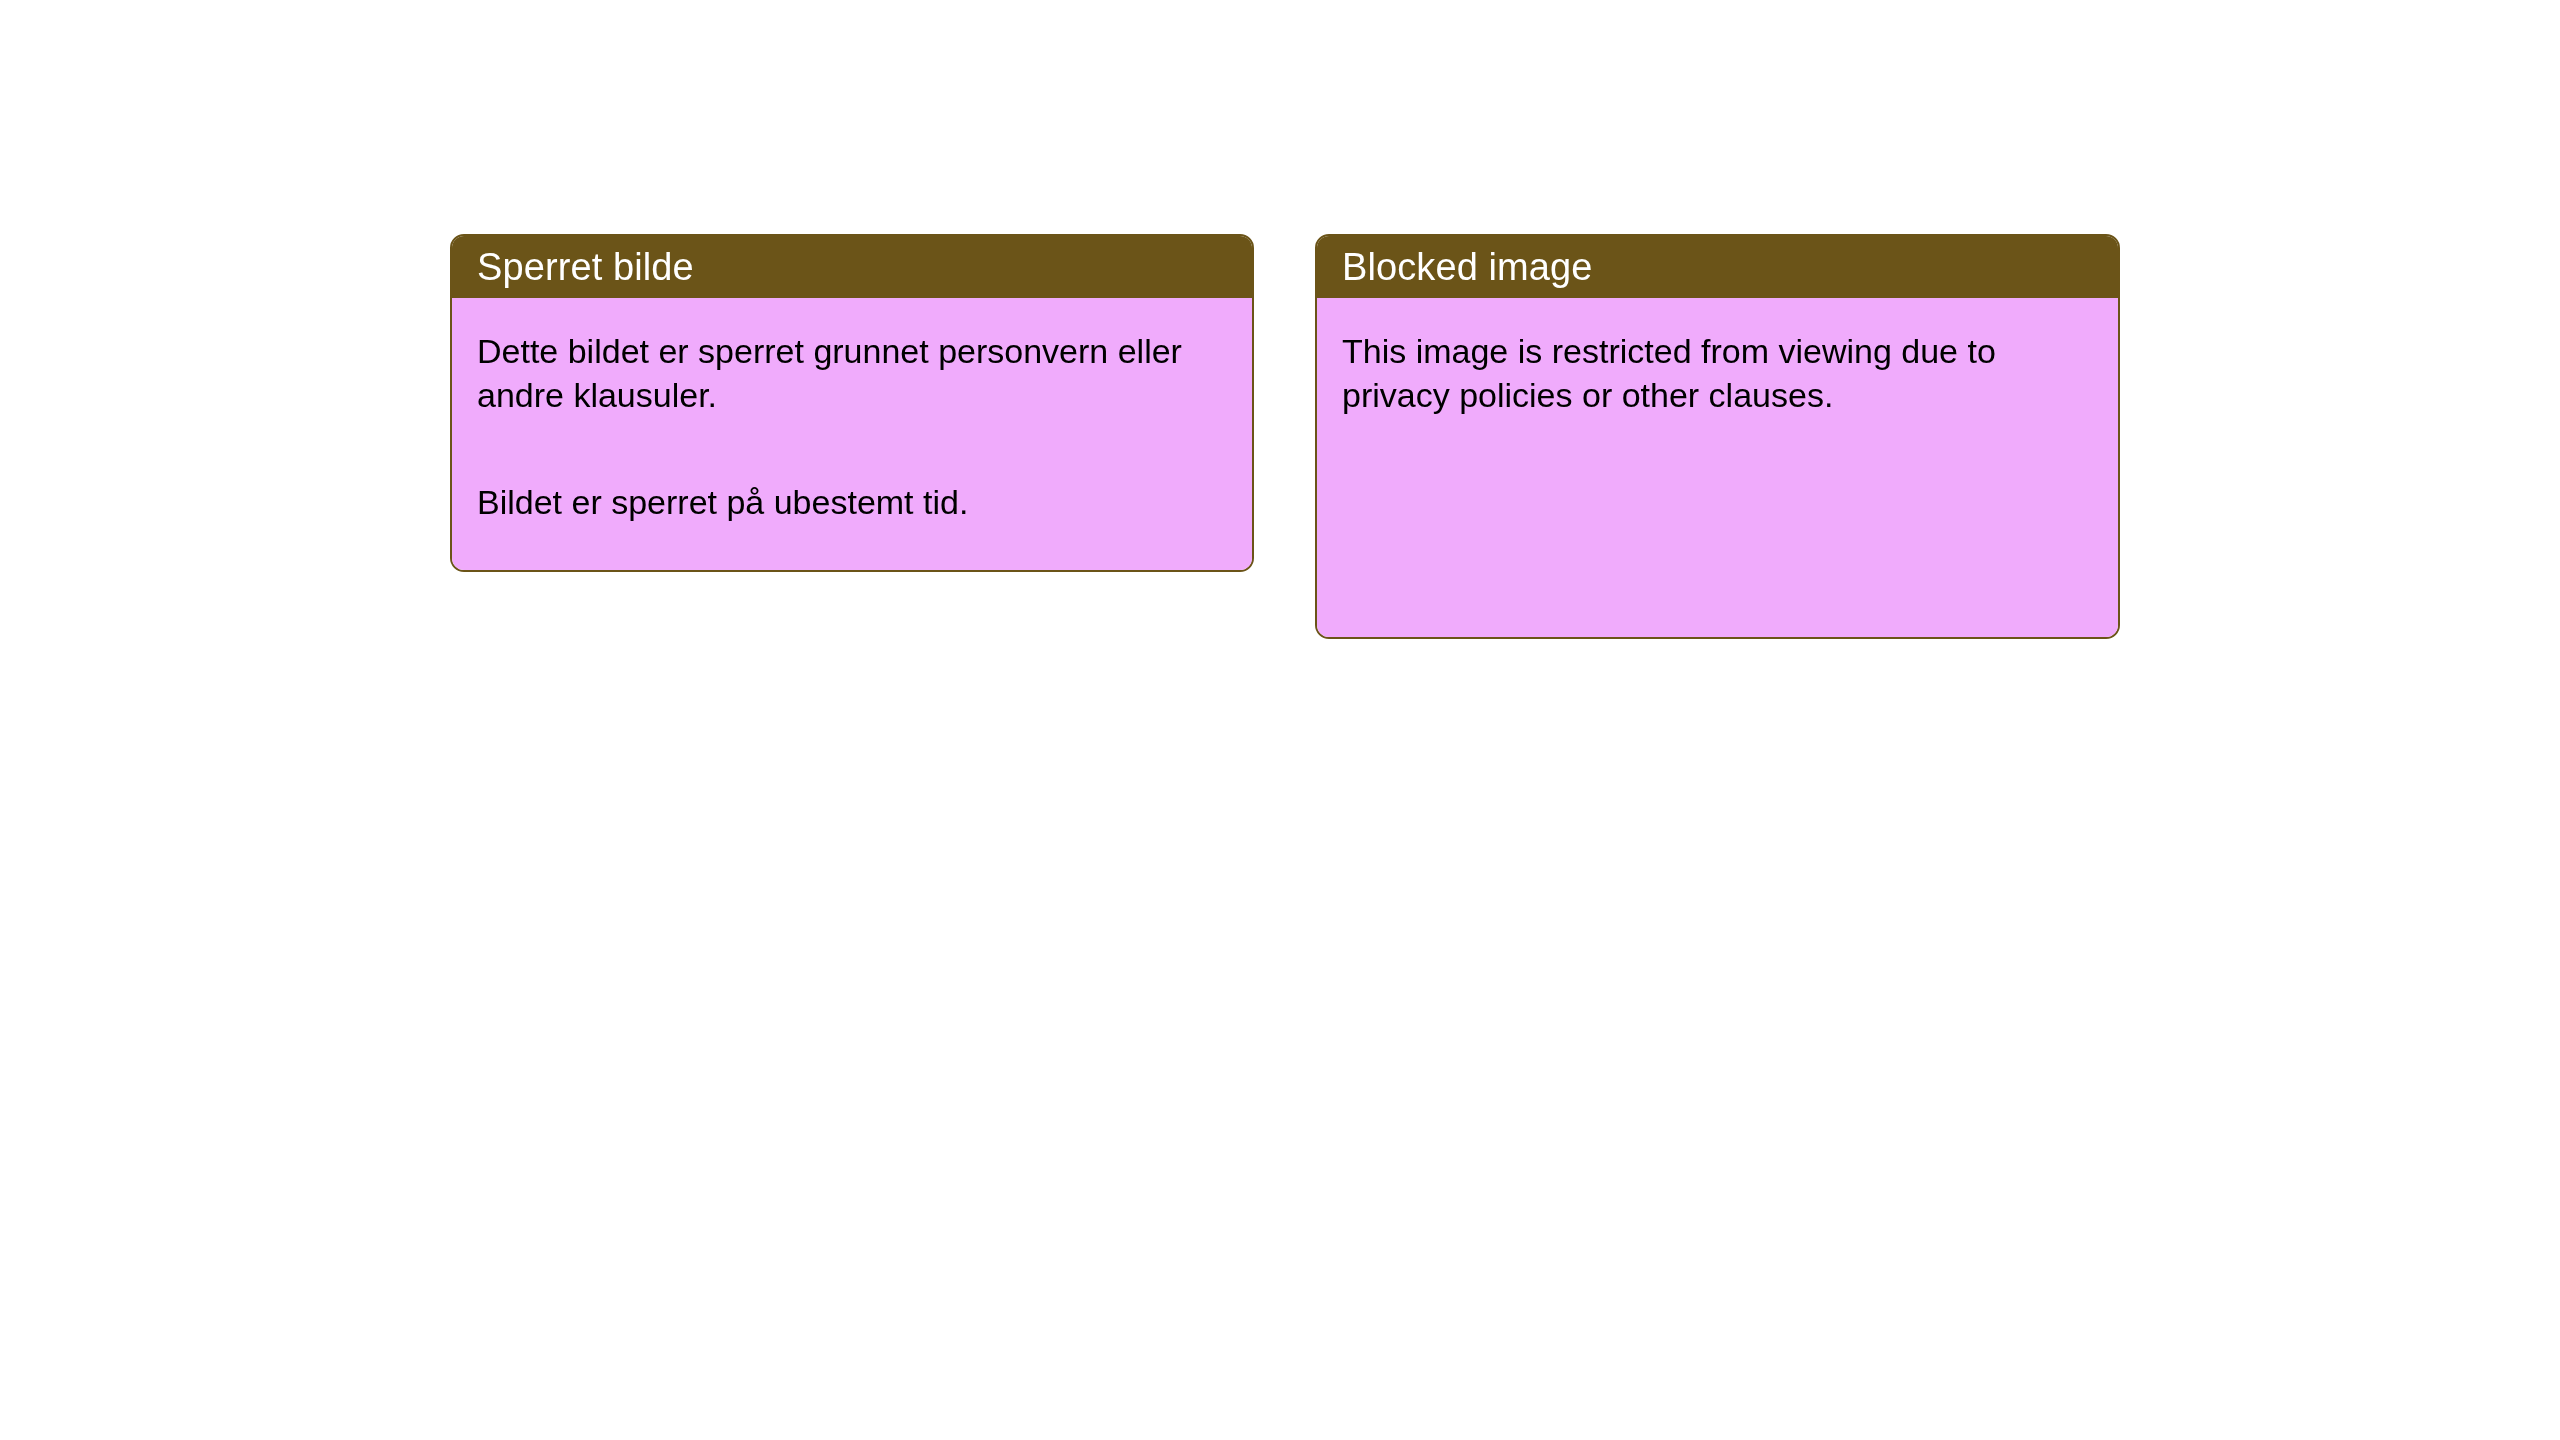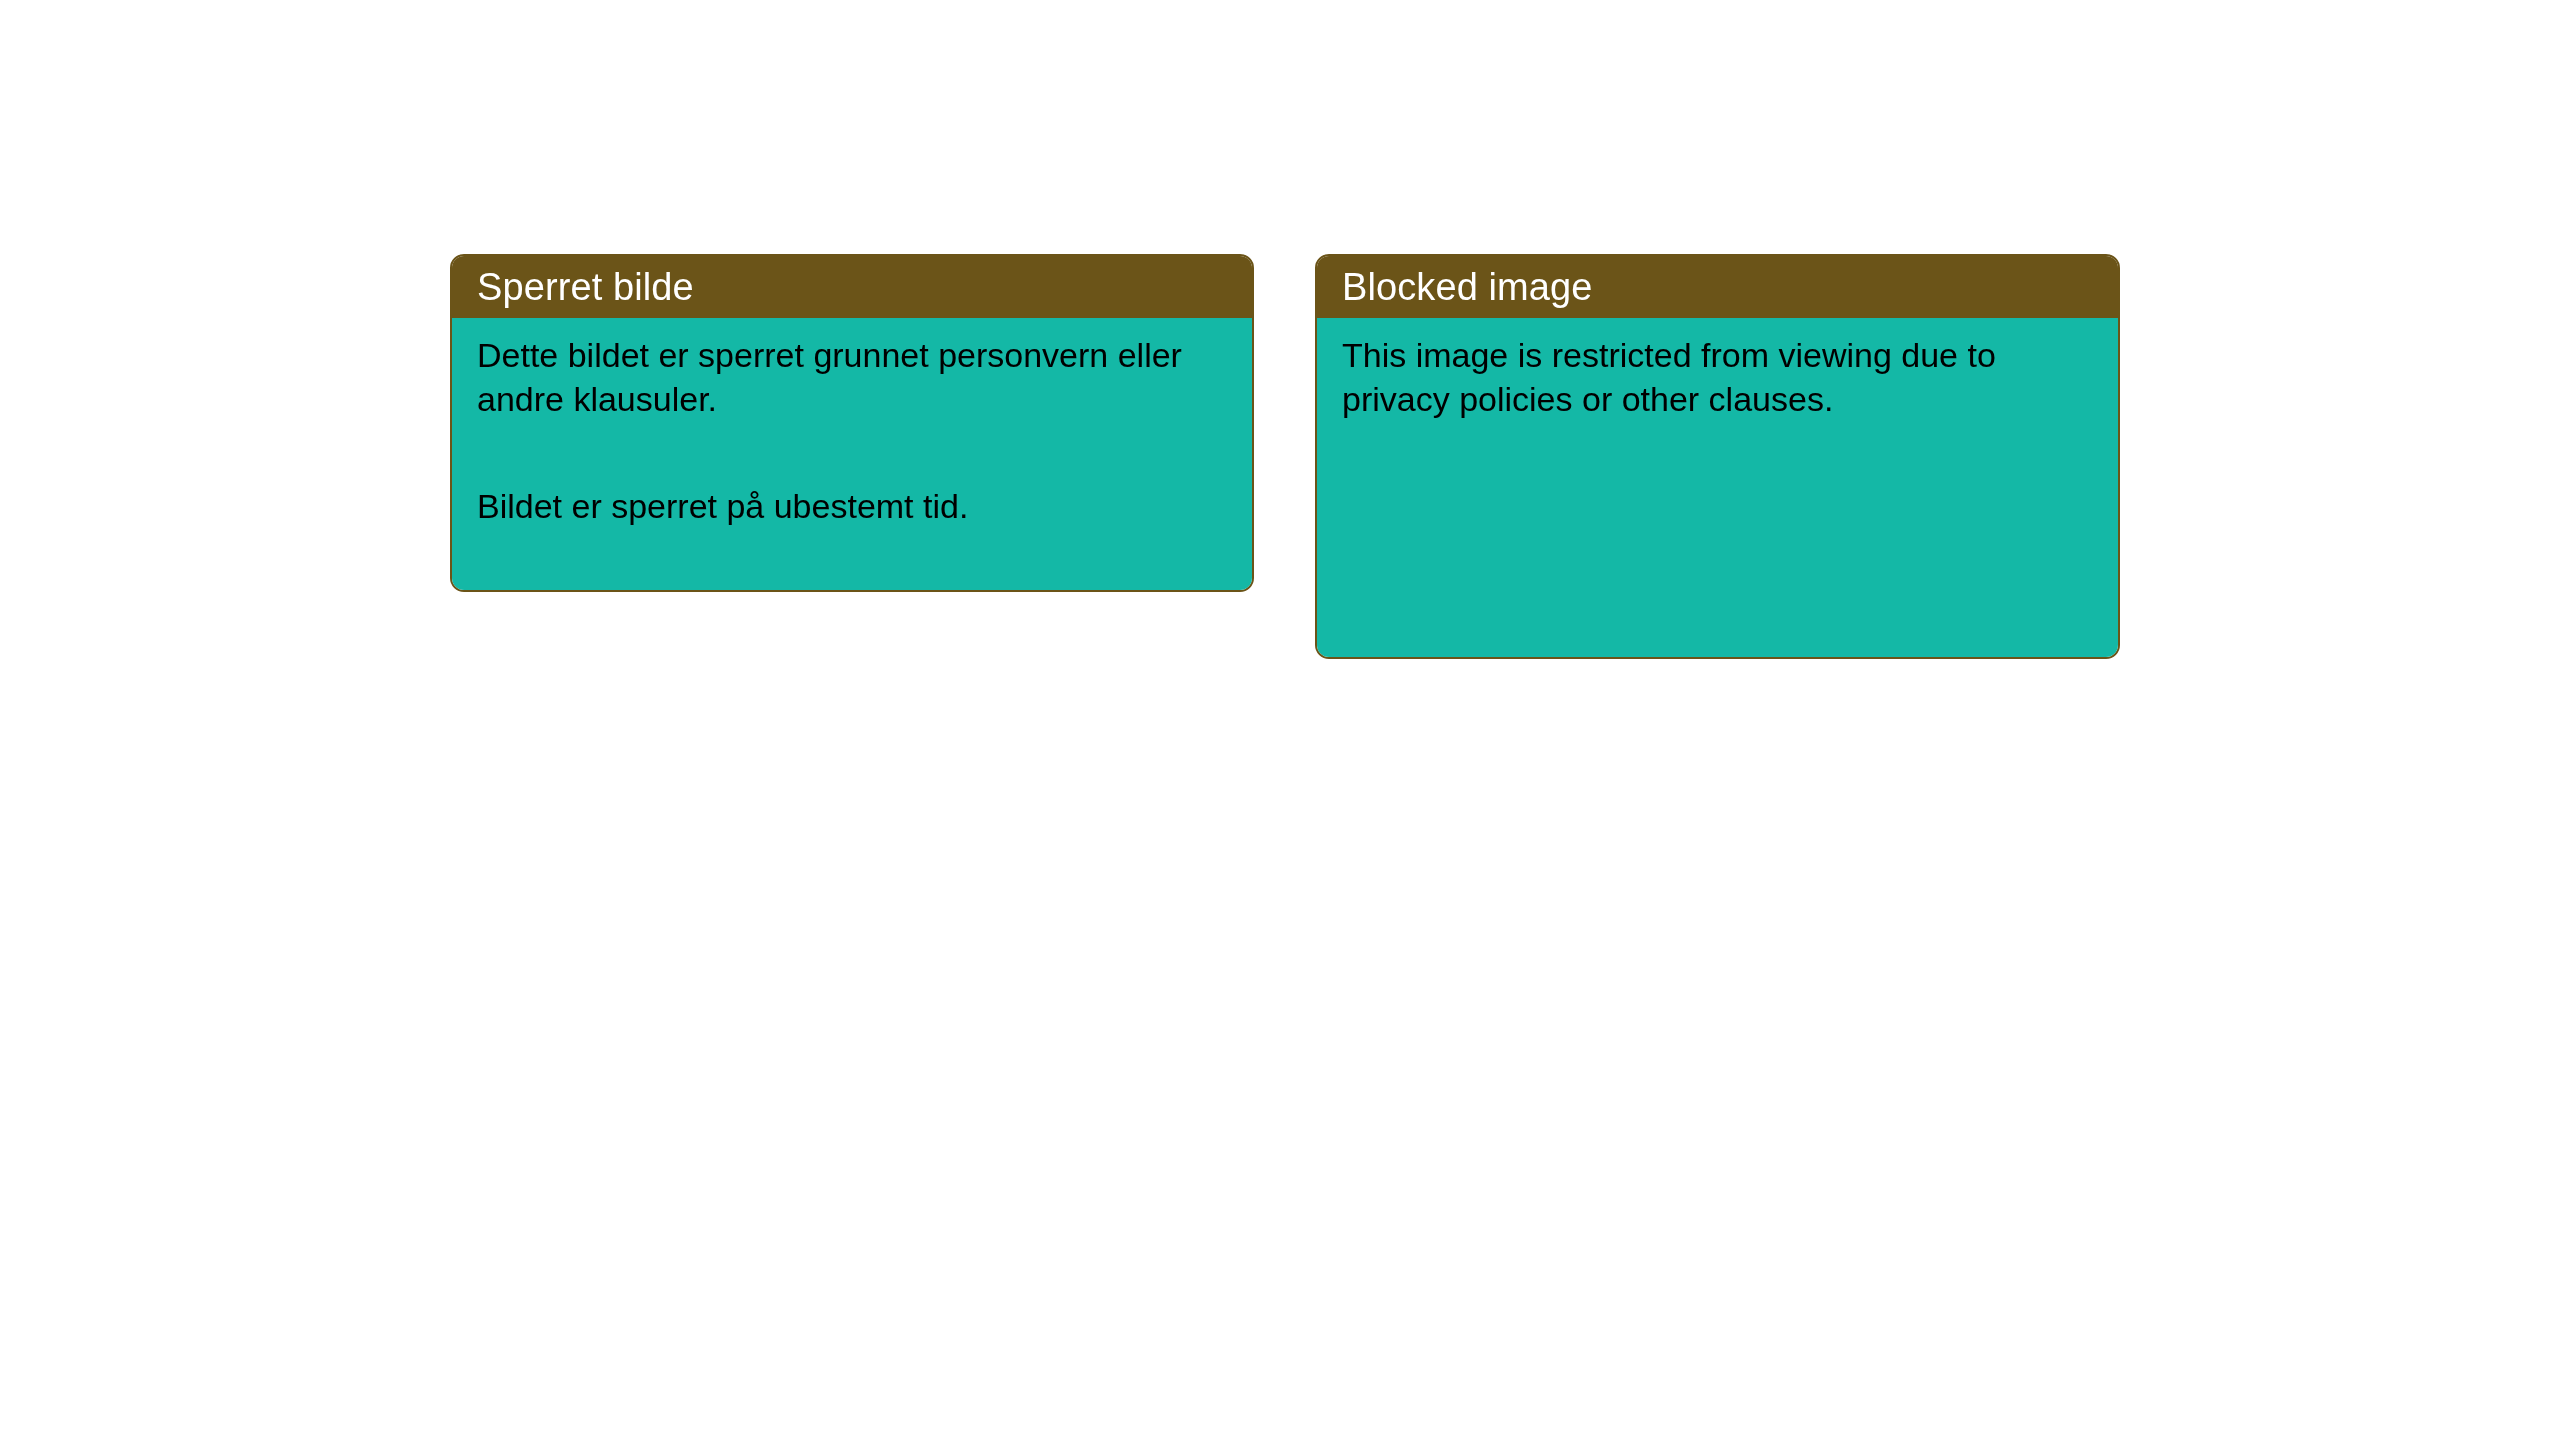--- a/index.html
+++ b/index.html
@@ -17,21 +17,21 @@
 
   #canvas {
     position: relative;
     width: 2560px;
     height: 1440px;
   }
 
   
   .notice-card {
     position: absolute;
-    top: 254px;
+    top: 234px;
     box-sizing: border-box;
     background: #ffffff;
     border: 2px solid #6b5418;
     border-radius: 14px;
     overflow: hidden;
     display: flex;
     flex-direction: column;
   }
 
   .notice-card.card-left {
@@ -62,22 +62,22 @@
     font-size: 38px;
     font-weight: 400;
     line-height: 1;
     letter-spacing: 0.1px;
     white-space: nowrap;
   }
 
   
   .card-body {
     flex: 1 1 auto;
-    background: #14b8a6;
-    padding: 16px 20px 0 25px;
+    background: #f0abfc;
+    padding: 32px 20px 0 25px;
     box-sizing: border-box;
   }
 
   .card-paragraph {
     color: #000000;
     font-size: 34px;
     line-height: 1.28;
     margin: 0;
     font-weight: 400;
   }

